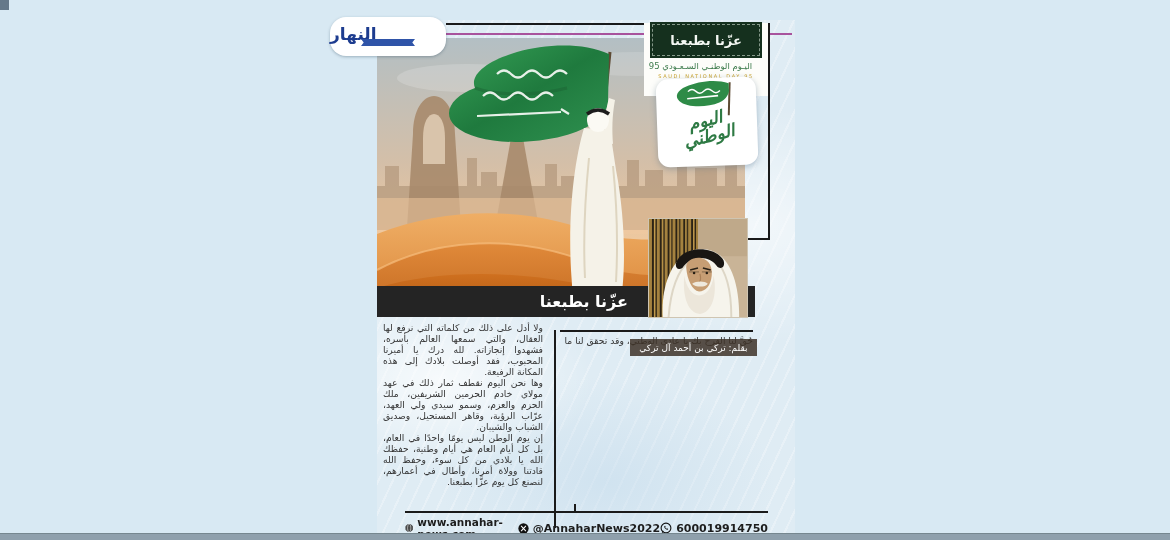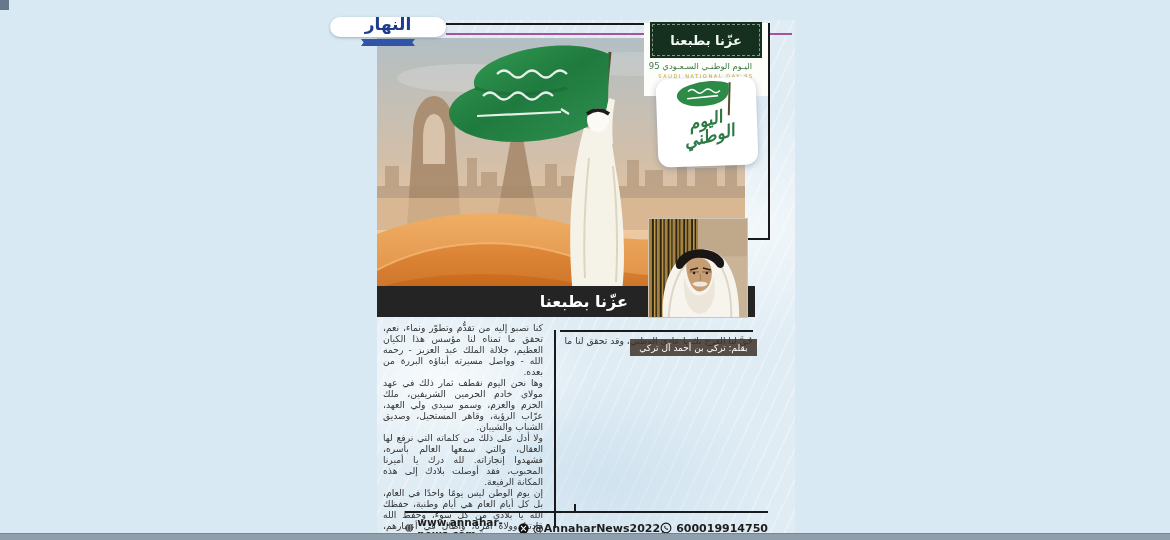--- a/index.html
+++ b/index.html
@@ -16,23 +16,23 @@
     background:
       radial-gradient(ellipse 220px 130px at 15% 70%, rgba(255,255,255,.75), transparent 70%),
       radial-gradient(ellipse 260px 170px at 90% 40%, rgba(255,255,255,.6), transparent 70%),
       radial-gradient(ellipse 240px 150px at 55% 90%, rgba(196,219,236,.55), transparent 70%),
       repeating-linear-gradient(115deg, rgba(255,255,255,.28) 0 2px, rgba(255,255,255,0) 2px 13px),
       #dfecf4;
   }
 
   
   .masthead-pill {
-    position:absolute; left:-47px; top:-3px; width:116px; height:20px; background:#ffffff;
+    position:absolute; left:-47px; top:-3px; width:116px; height:39px; background:#ffffff;
     border-radius:16px; box-shadow:0 1px 3px rgba(40,70,90,.35);
-    display:flex; align-items:center; justify-content:center; z-index:9;
+    display:flex; align-items:center; justify-content:flex-start; z-index:9;
   }
   .masthead-pill .logo-text { color:#1d3c8f; font-weight:bold; font-size:17px; padding-bottom:6px; }
   .masthead-ribbon {
     position:absolute; left:31px; top:22px; width:54px; height:7px; background:#2f54a8;
     clip-path:polygon(0 0,100% 0,95% 50%,100% 100%,0 100%,5% 50%);
   }
 
   
   .rule-black { position:absolute; left:69px; top:3px; width:324px; height:2px; background:#1a1a1a; }
   .rule-purple { position:absolute; left:69px; top:13px; width:346px; height:2px; background:#a8539d; }
@@ -240,23 +240,22 @@
         <path d="M52,56 C53,60 53,63 51,65" stroke="#a97f57" stroke-width="1.2" fill="none"></path>
         <path d="M44,66 C48,63 57,63 60,66 C58,70 47,70 44,66 Z" fill="#efe9dd"></path>
         <path d="M36,58 C34,80 40,96 52,97 C64,96 70,78 66,58 C64,72 58,78 51,78 C44,78 38,70 36,58 Z" fill="#ece6da"></path>
       </svg>
     </div>
     <div class="byline-strip">
       <span class="byline-text">بقلم: تركي بن أحمد آل تركي</span>
     </div>
 
     <div class="col col-left">
-      <p>كنا نصبو إليه من تقدُّم وتطوّر ونماء، نعم، تحقق ما تمناه لنا مؤسس هذا الكيان العظيم، جلالة الملك عبد العزيز - رحمه الله - وواصل مسيرته أبناؤه البررة من بعده.</p>
+      <p>ولا أدل على ذلك من كلماته التي نرفع لها العقال، والتي سمعها العالم بأسره، فشهدوا إنجازاته. لله درك يا أميرنا المحبوب، فقد أوصلت بلادك إلى هذه المكانة الرفيعة.</p>
       <p>وها نحن اليوم نقطف ثمار ذلك في عهد مولاي خادم الحرمين الشريفين، ملك الحزم والعزم، وسمو سيدي ولي العهد، عرّاب الرؤية، وقاهر المستحيل، وصديق الشباب والشيبان.</p>
-      <p>ولا أدل على ذلك من كلماته التي نرفع لها العقال، والتي سمعها العالم بأسره، فشهدوا إنجازاته. لله درك يا أميرنا المحبوب، فقد أوصلت بلادك إلى هذه المكانة الرفيعة.</p>
       <p>إن يوم الوطن ليس يومًا واحدًا في العام، بل كل أيام العام هي أيام وطنية، حفظك الله يا بلادي من كل سوء، وحفظ الله قادتنا وولاة أمرنا، وأطال في أعمارهم، لنصنع كل يوم عزًّا بطبعنا.</p>
     </div>
     <div class="col-divider"></div>
     <div class="col col-right">
       <p>حُقَّ لنا الفرح بك يا عادي الوطني، وقد تحقق لنا ما</p>
     </div>
 
     <div class="footer-rule"></div>
     <div class="footer-tick"></div>
     <div class="footer-row">

